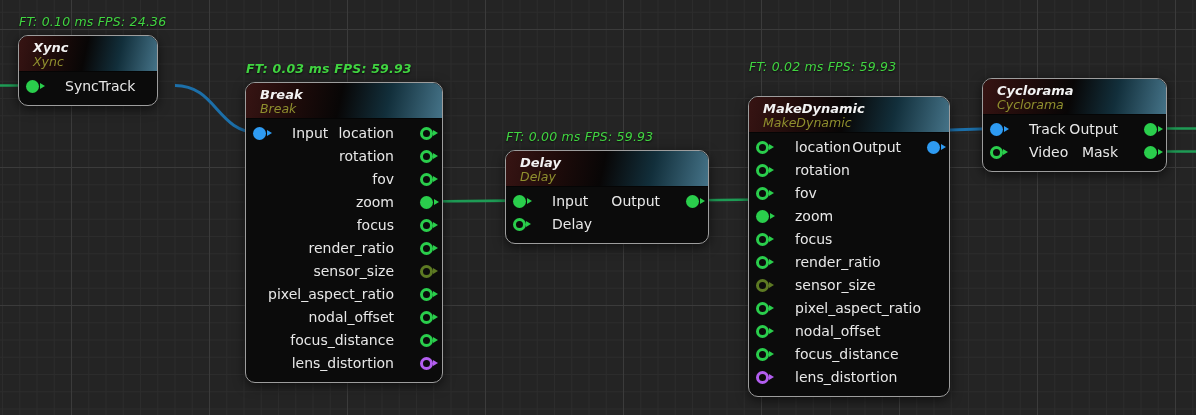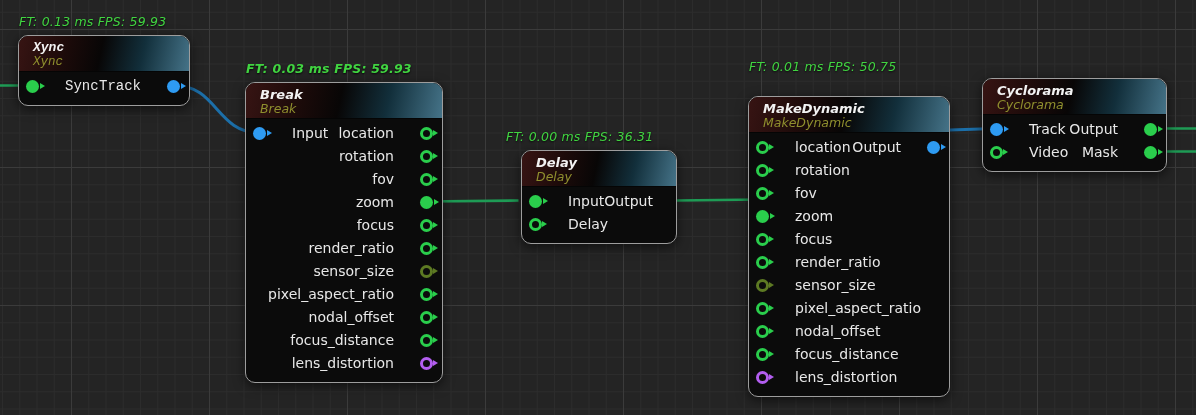--- a/index.html
+++ b/index.html
@@ -76,22 +76,22 @@
 <div id="canvas">
   <svg id="wires" width="1196" height="415" viewBox="0 0 1196 415">
       <path d="M -4 85.5 L 31 85.5" stroke="#1e9b55" stroke-width="2.6"></path>
       <path d="M 175 85.5 C 216.75 85.5, 216.75 132.5, 258.5 132.5" stroke="#1c6fa9" stroke-width="3"></path>
       <path d="M 424.5 201.5 L 518.5 200.5" stroke="#1e9b55" stroke-width="2.6"></path>
       <path d="M 676.5 200.5 L 761.5 199.5" stroke="#1e9b55" stroke-width="2.6"></path>
       <path d="M 934.5 130.5 L 995.5 128.5" stroke="#1c6fa9" stroke-width="3"></path>
       <path d="M 1151.5 128.5 L 1200 128.5" stroke="#1e9b55" stroke-width="2.6"></path>
       <path d="M 1151.5 151.5 L 1200 151.5" stroke="#1e9b55" stroke-width="2.6"></path>
     </svg>
-<div class="ft-label" style="left: 19px; top: 14px;">FT: 0.13 ms FPS: 59.93</div>
-    <div class="node" style="left: 18px; top: 35px; width: 172px; height: 71px; font-family: Liberation Mono, monospace;">
+<div class="ft-label" style="left: 19px; top: 14px;">FT: 0.10 ms FPS: 24.36</div>
+    <div class="node" style="left: 18px; top: 35px; width: 140px; height: 71px;">
       <div class="node-header">
         <div class="node-title">Xync</div>
         <div class="node-subtitle">Xync</div>
       </div>
       <div class="node-body">
         <div class="port-row">
           <div class="port left">
             <span class="port-dot filled" style="color: rgb(42, 206, 76);"></span>
             <span class="port-label">Sync</span>
           </div>
@@ -174,22 +174,22 @@
           </div>
         </div>
         <div class="port-row">
           <div class="port right">
             <span class="port-label">lens_distortion</span>
             <span class="port-dot hollow" style="color: rgb(179, 94, 240);"></span>
           </div>
         </div>
       </div>
     </div>
-    <div class="ft-label" style="left: 506px; top: 129px;">FT: 0.00 ms FPS: 36.31</div>
-    <div class="node" style="left: 505px; top: 150px; width: 156px; height: 94px; margin-left: 16px;">
+    <div class="ft-label" style="left: 506px; top: 129px;">FT: 0.00 ms FPS: 59.93</div>
+    <div class="node" style="left: 505px; top: 150px; width: 204px; height: 94px;">
       <div class="node-header">
         <div class="node-title">Delay</div>
         <div class="node-subtitle">Delay</div>
       </div>
       <div class="node-body">
         <div class="port-row">
           <div class="port left">
             <span class="port-dot filled" style="color: rgb(42, 206, 76);"></span>
             <span class="port-label">Input</span>
           </div>
@@ -199,21 +199,21 @@
           </div>
         </div>
         <div class="port-row">
           <div class="port left">
             <span class="port-dot hollow" style="color: rgb(42, 206, 76);"></span>
             <span class="port-label">Delay</span>
           </div>
         </div>
       </div>
     </div>
-    <div class="ft-label" style="left: 749px; top: 59px;">FT: 0.01 ms FPS: 50.75</div>
+    <div class="ft-label" style="left: 749px; top: 59px;">FT: 0.02 ms FPS: 59.93</div>
     <div class="node" style="left: 748px; top: 96px; width: 202px; height: 301px;">
       <div class="node-header">
         <div class="node-title">MakeDynamic</div>
         <div class="node-subtitle">MakeDynamic</div>
       </div>
       <div class="node-body">
         <div class="port-row">
           <div class="port left">
             <span class="port-dot hollow" style="color: rgb(42, 206, 76);"></span>
             <span class="port-label">location</span>

